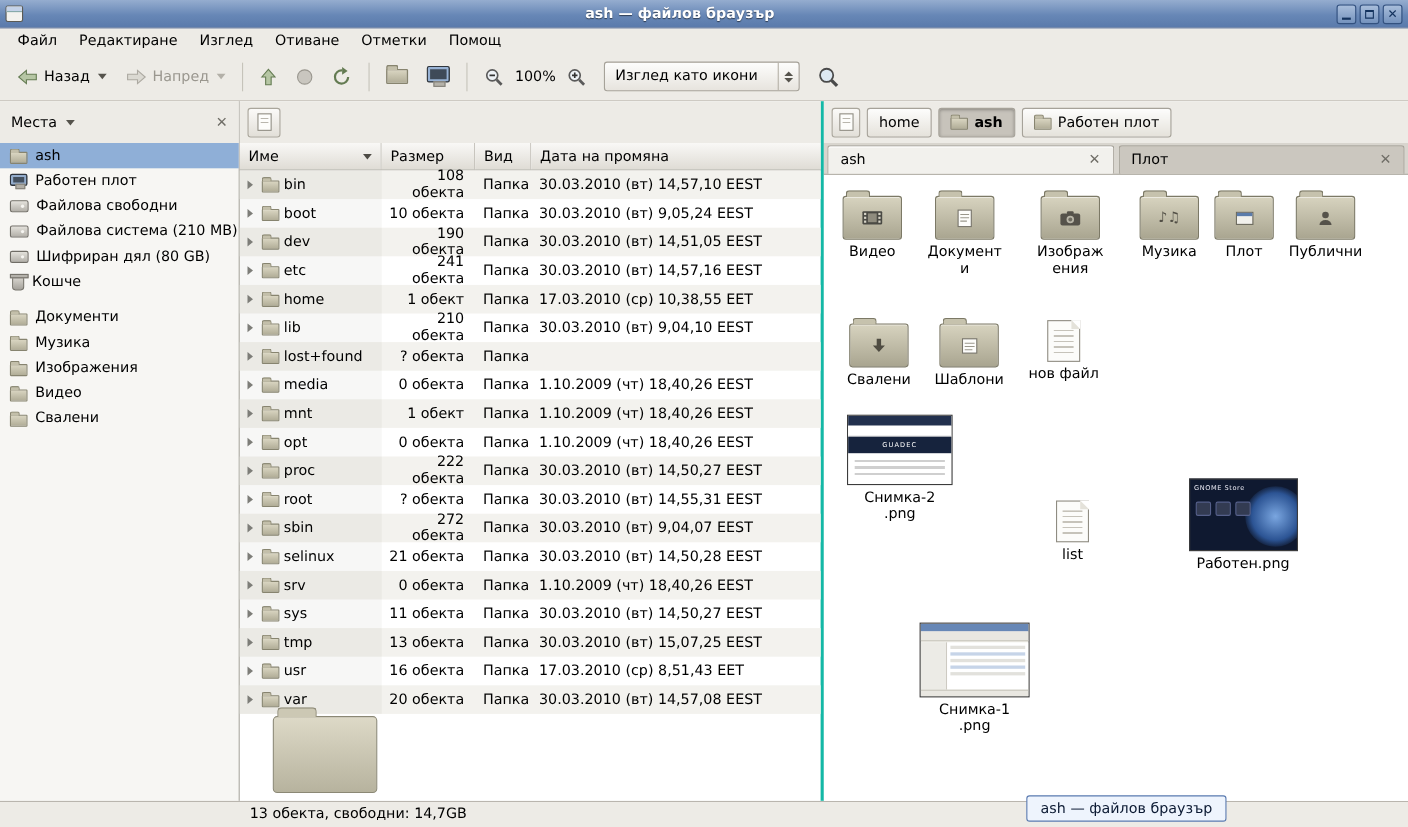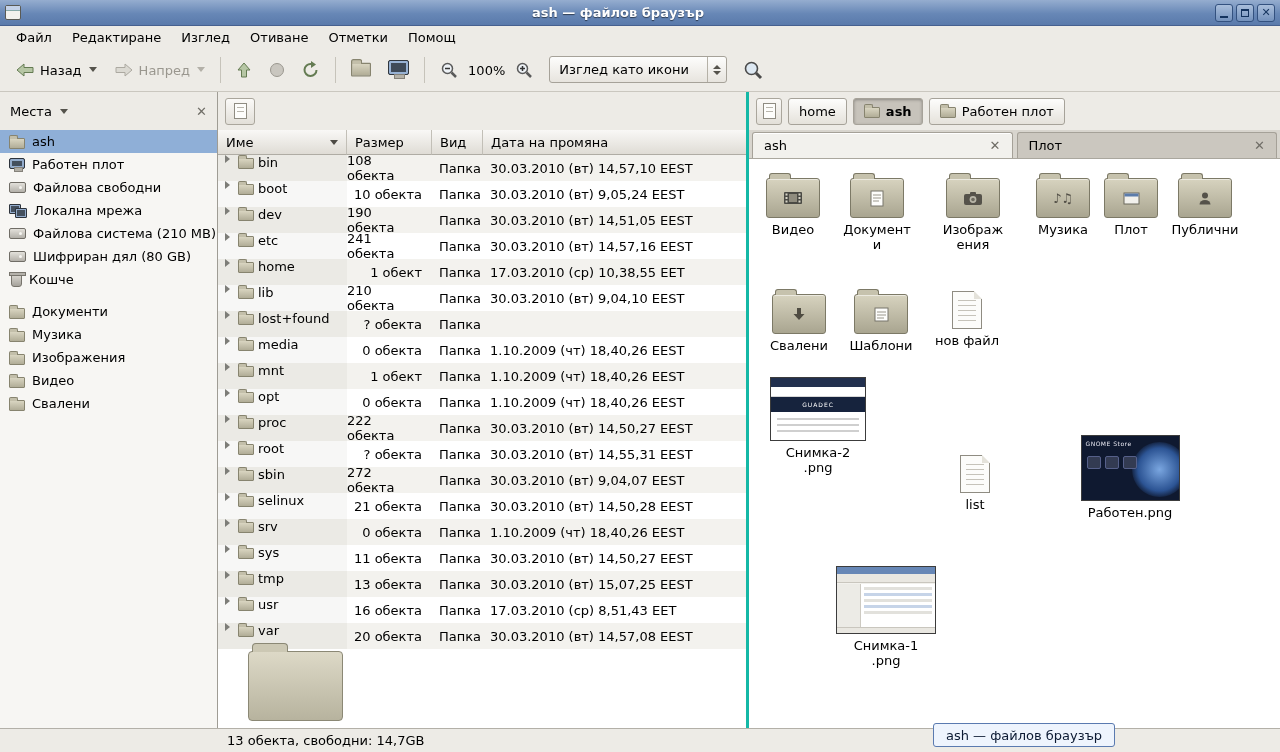--- a/index.html
+++ b/index.html
@@ -67,23 +67,23 @@
   .listpane{width:531px;display:flex;flex-direction:column;background:#fff;border-right:3px solid #14b8a6}
   .lp-toolbar{height:38px;background:#edebe6;display:flex;align-items:center;padding:0 7px;flex:0 0 auto}
   .sq-btn{width:30px;height:27px;border:1px solid #aaa69c;border-radius:3px;background:linear-gradient(#fbfaf8,#e2dfd8);display:flex;align-items:center;justify-content:center}
   .lp-header{display:flex;height:25px;flex:0 0 auto}
   .col-h{background:linear-gradient(#f9f8f6,#dfdcd5);border-right:1px solid #c2bfb7;border-bottom:1px solid #afaca4;display:flex;align-items:center;padding:0 8px;gap:6px}
   .ch-name{width:129px}.ch-size{width:85px}.ch-type{width:51px}.ch-date{flex:1;border-right:none}
   .sort-dn{width:0;height:0;border-left:4px solid transparent;border-right:4px solid transparent;border-top:5px solid #4d4b45;margin-left:auto}
   .lp-rows{flex:1}
   .row{display:flex;height:26px;align-items:stretch}
   .row:nth-child(odd){background:#f3f2ee}
-  .cell-name{width:129px;display:flex;padding-left:7px;gap:4px;background:rgba(100,95,80,.05)}
+  .cell-name{width:129px;display:flex;align-items:center;padding-left:7px;gap:4px;background:rgba(100,95,80,.05)}
   .expander{width:0;height:0;border-left:5px solid #7d7d78;border-top:4px solid transparent;border-bottom:4px solid transparent;margin-right:4px;flex:0 0 auto}
-  .cell-size{width:85px;text-align:left;padding-right:10px;display:flex;align-items:center;justify-content:flex-end}
+  .cell-size{width:85px;text-align:right;padding-right:10px;display:flex;align-items:center;justify-content:flex-end}
   .cell-type{width:51px;padding-left:7px;display:flex;align-items:center}
   .cell-date{flex:1;padding-left:7px;display:flex;align-items:center}
   .lp-filler{height:79px;position:relative}
 
   
   .bfolder{width:54px;height:40px;position:relative;background:linear-gradient(#d7d3bf,#a9a590);border:1px solid #7c7966;border-radius:3px;box-shadow:inset 0 1px 0 rgba(255,255,255,.5);display:flex;align-items:center;justify-content:center;margin-top:7px}
   .bfolder::before{content:"";position:absolute;top:-6px;left:2px;width:20px;height:5px;background:#c6c2ad;border:1px solid #7c7966;border-bottom:none;border-radius:3px 3px 0 0}
   .ghost-folder{position:absolute;left:30px;top:2px;width:95px;height:70px;background:linear-gradient(#ddd9c7,#b7b39e);border:1px solid #8b8875;border-radius:4px}
   .ghost-folder::before{content:"";position:absolute;top:-9px;left:3px;width:34px;height:8px;background:#ccc8b4;border:1px solid #8b8875;border-bottom:none;border-radius:4px 4px 0 0}
 
@@ -248,24 +248,20 @@
         </div>
       <div class="sb-item">
           <span class="mdesktop"></span>
           <span>Работен плот</span>
         </div>
       <div class="sb-item">
           <span class="mdrive"></span>
           <span>Файлова свободни</span>
         </div>
       <div class="sb-item">
-          <span class="mnetwork"></span>
-          <span>Локална мрежа</span>
-        </div>
-      <div class="sb-item">
           <span class="mdrive"></span>
           <span>Файлова система (210 MB)</span>
         </div>
       <div class="sb-item">
           <span class="mdrive"></span>
           <span>Шифриран дял (80 GB)</span>
         </div>
       <div class="sb-item">
           <span class="mtrash"></span>
           <span>Кошче</span>

